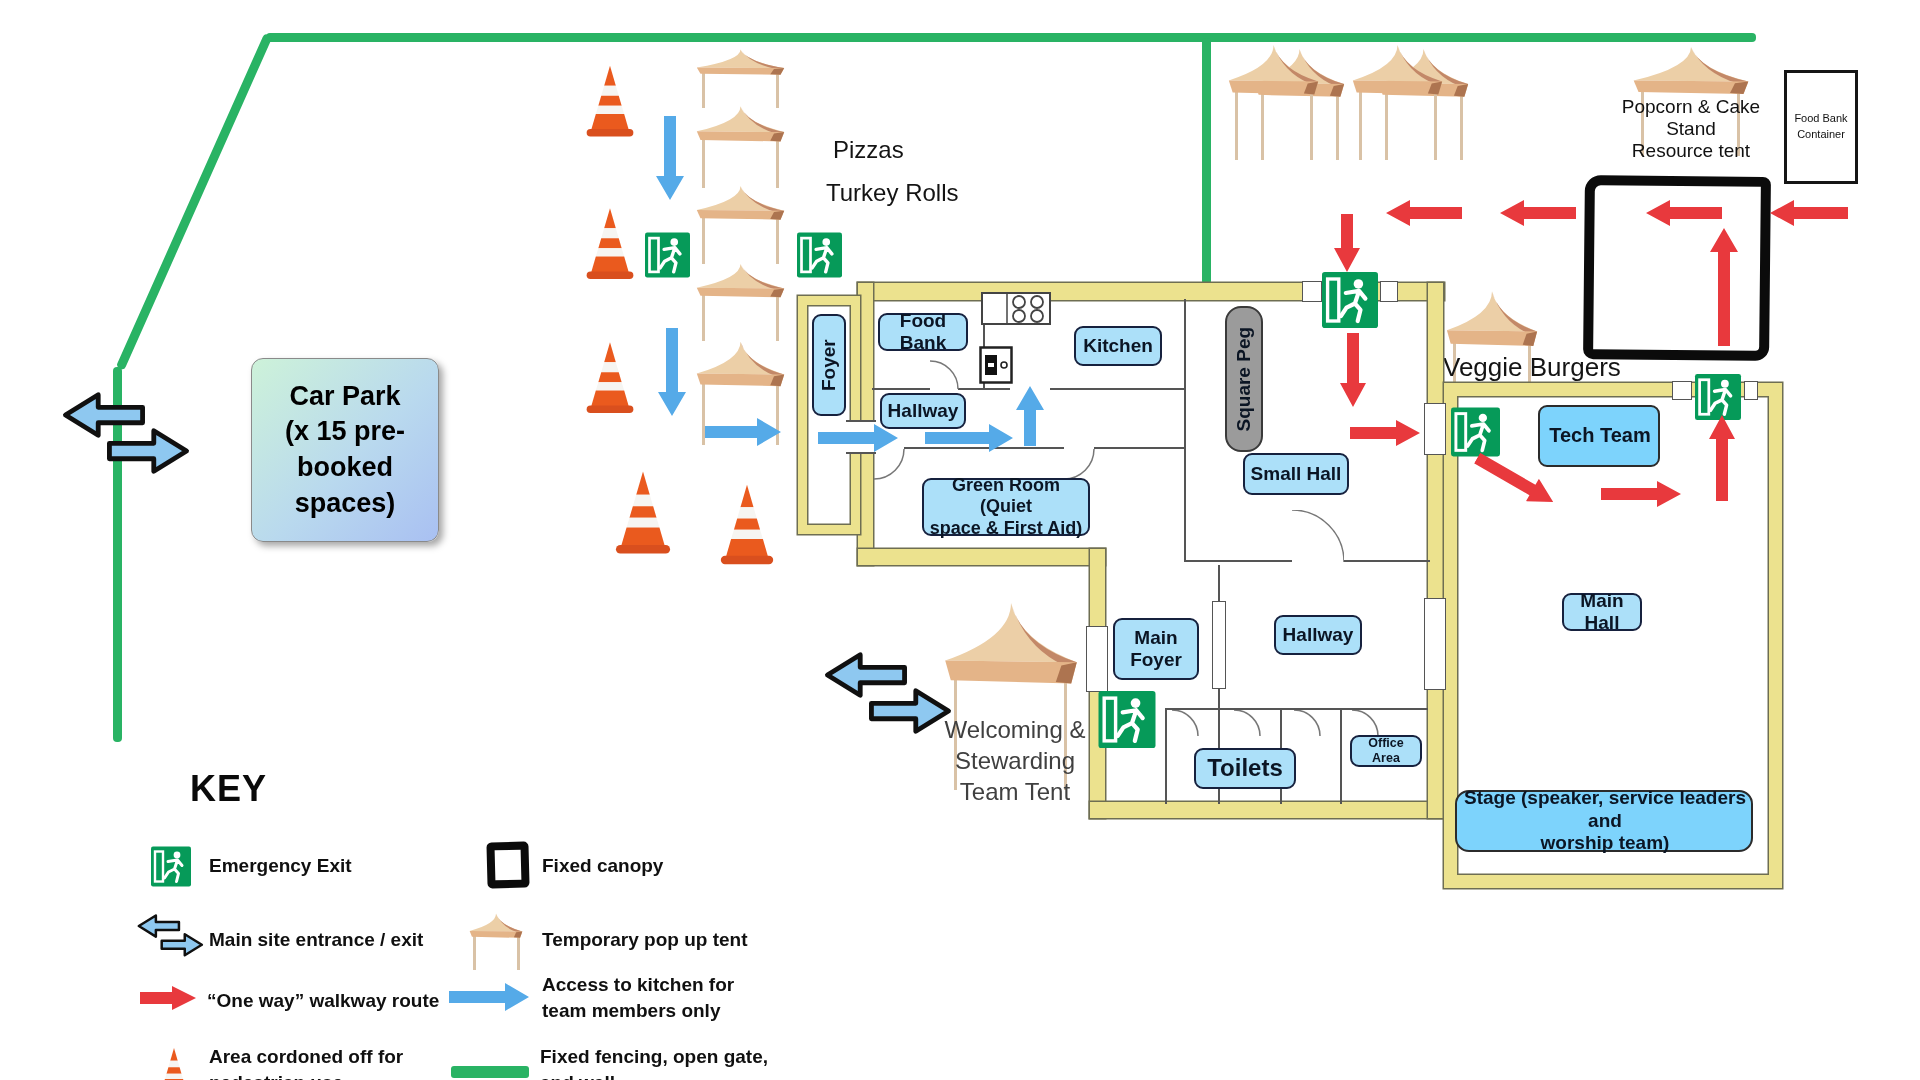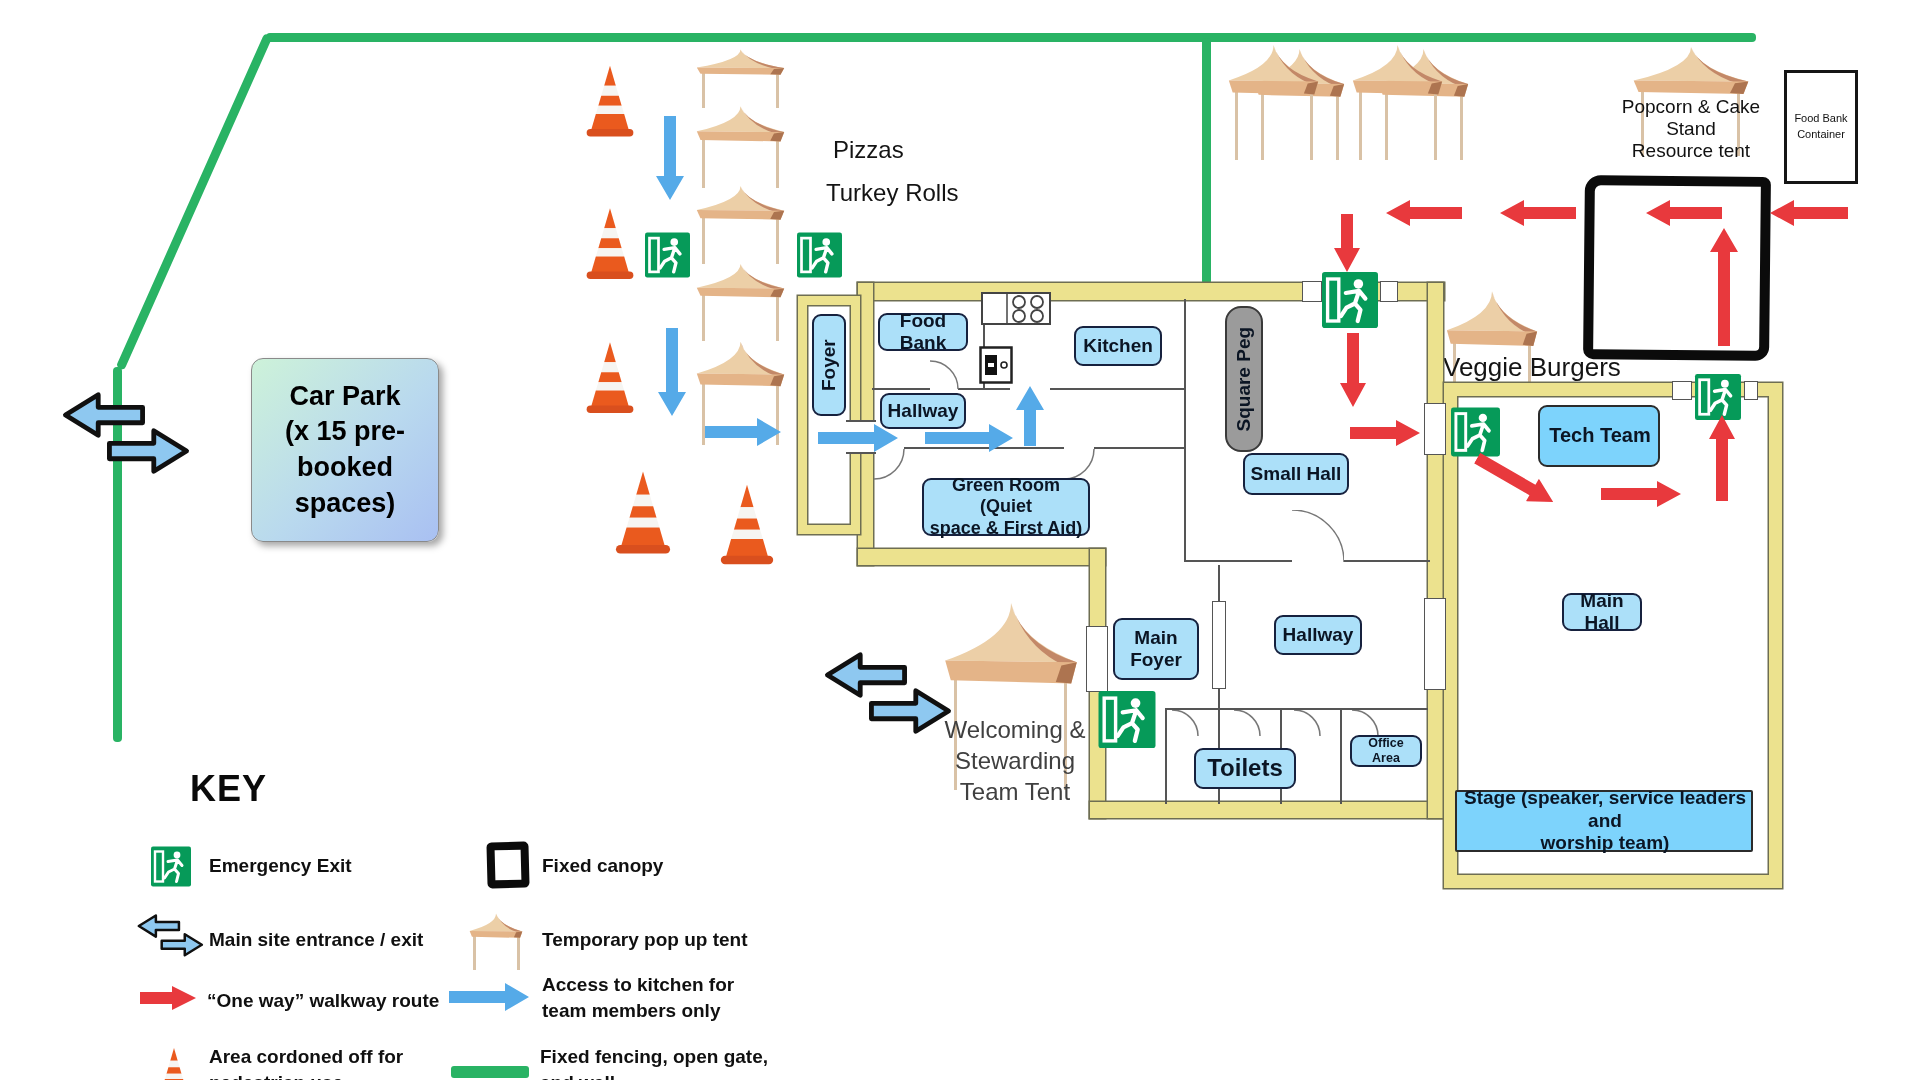--- a/index.html
+++ b/index.html
@@ -400,21 +400,21 @@
     </div>
   <div class="lbl" style="left:1350px;top:735px;width:72px;height:32px;font-size:12.5px;">
       <span>Office Area</span>
     </div>
   <div class="lbl yellow" style="left:1538px;top:405px;width:122px;height:62px;font-size:20px;">
       <span>Tech Team</span>
     </div>
   <div class="lbl" style="left:1562px;top:593px;width:80px;height:38px;">
       <span>Main Hall</span>
     </div>
-  <div class="lbl yellow" style="left:1455px;top:790px;width:298px;height:62px;border-radius:2px;">
+  <div class="lbl yellow" style="left:1455px;top:790px;width:298px;height:62px;border-radius:14px;">
     <span>Stage (speaker, service leaders and</span>
       <span>worship team)</span>
   </div>
 
   <div class="exit-ph" style="left:645px;top:232px;width:45px;height:46px;">
   <svg viewBox="0 0 40 40">
     <rect width="40" height="40" rx="2" fill="#069a59"></rect>
     <rect x="4" y="5" width="8" height="30" fill="none" stroke="#ffffff" stroke-width="2.4"></rect>
     <circle cx="26" cy="8.5" r="3.4" fill="#ffffff"></circle>
     <path d="M17 15 L26.5 13.5 L31 19 M26.5 13.5 L23.5 22.5 L27.5 27 L25.5 35 M23.5 22.5 L17.5 25.5 L13.5 31.5" stroke="#ffffff" stroke-width="3" fill="none" stroke-linecap="round" stroke-linejoin="round"></path>

